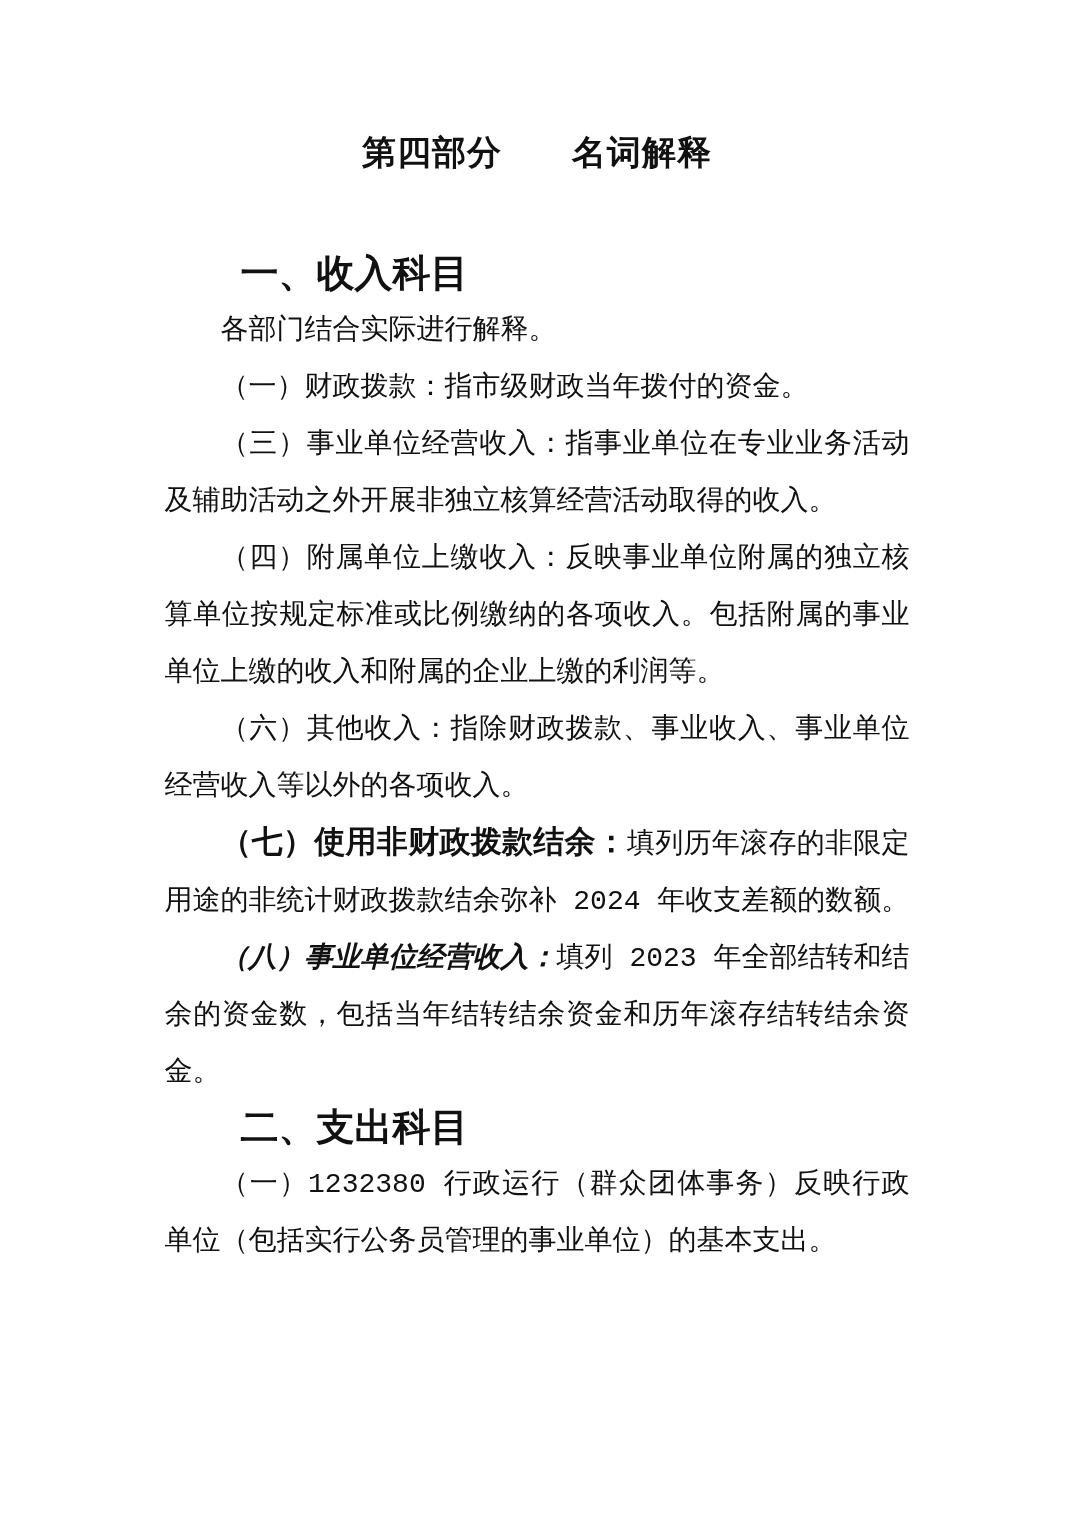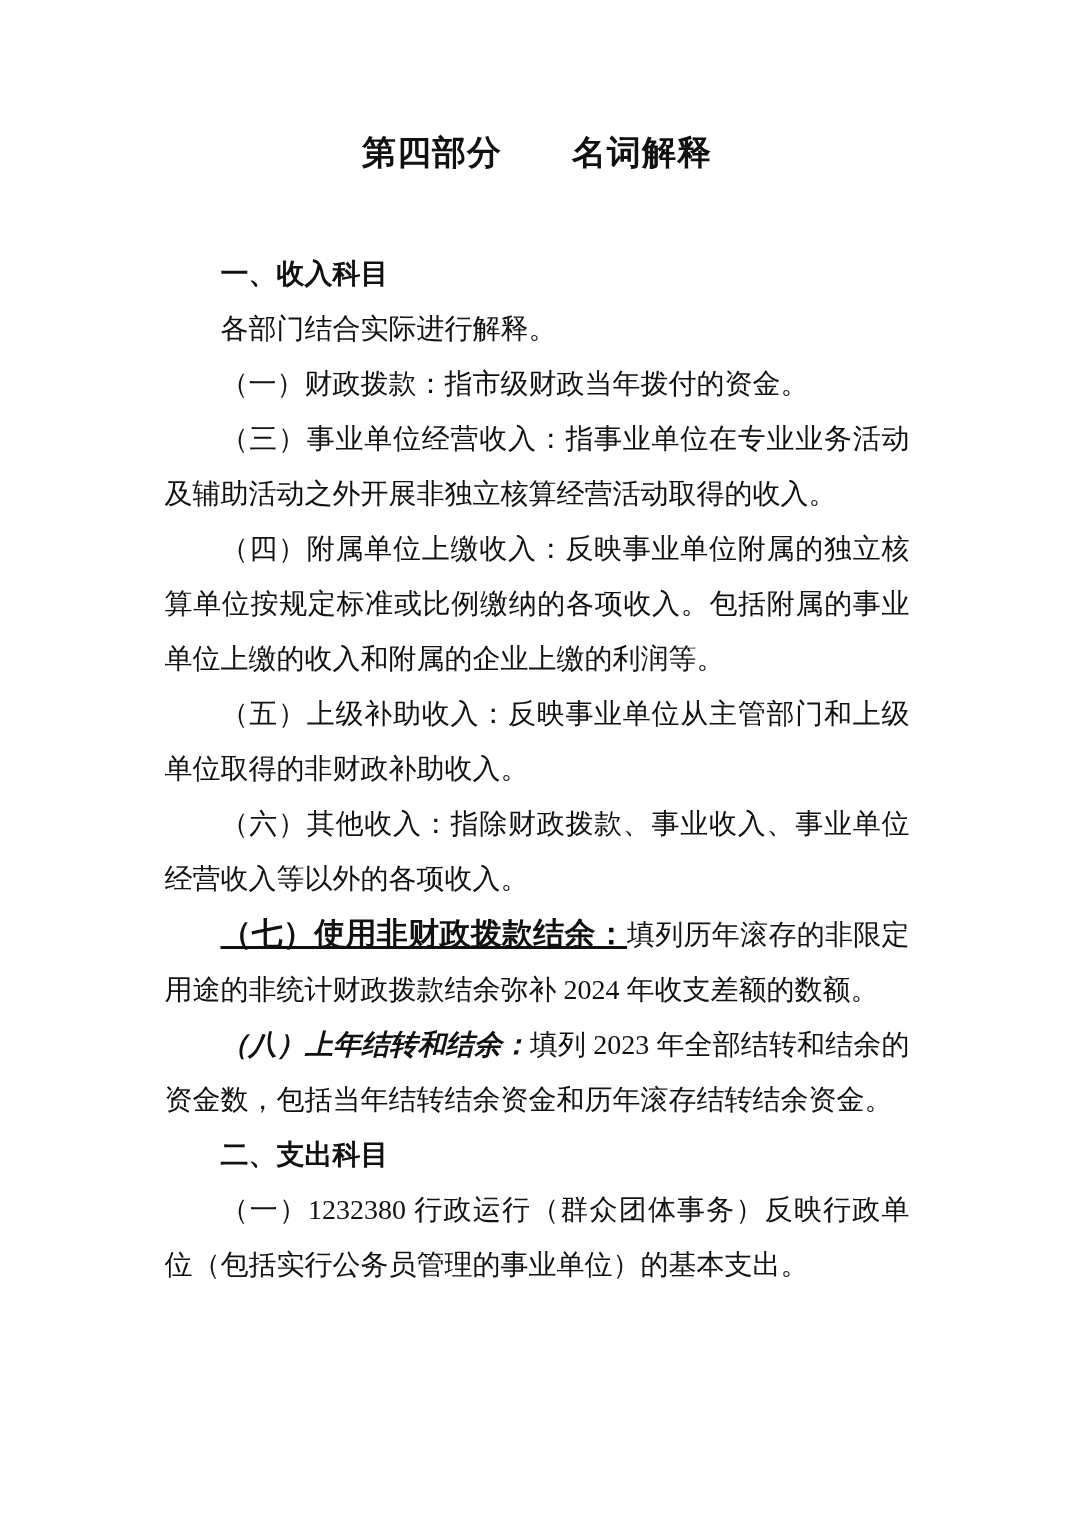--- a/index.html
+++ b/index.html
@@ -27,46 +27,45 @@
   .content {
     width: 745px;
     margin: 70px auto 0 auto;
     font-size: 28px;
     line-height: 55px;
     text-align: justify;
   }
   .section-heading {
     font-family: "Liberation Sans", sans-serif;
     font-weight: bold;
-    font-size: 28px;
+    font-size: 38px;
     line-height: 55px;
     text-indent: 2em;
     text-align: left;
   }
   .para {
     text-indent: 2em;
     text-align: justify;
   }
   .lead-heiti {
     font-family: "Liberation Sans", sans-serif;
     font-weight: normal;
   }
   .lead-heiti-lg {
     font-family: "Liberation Sans", sans-serif;
     font-weight: bold;
     font-size: 31px;
-    text-decoration: underline;
   }
   .lead-kaiti {
     font-family: "Liberation Serif", serif;
     font-weight: bold;
     font-style: italic;
   }
   .body-text {
-    font-family: Liberation Serif, serif;
+    font-family: Liberation Mono, monospace;
     font-weight: normal;
     margin-top: 15px;
   }
 </style>
 </head>
 <body>
 
 <div class="page">
 
   <h1 class="title">第四部分　　名词解释</h1>
@@ -77,26 +76,25 @@
 
     <p class="para"><span class="body-text">各部门结合实际进行解释。</span></p>
 
     <p class="para"><span class="lead-heiti">（一）财政拨款：</span><span class="body-text">指市级财政当年拨付的资金。</span></p>
 
 
     <p class="para"><span class="lead-heiti">（三）事业单位经营收入：</span><span class="body-text">指事业单位在专业业务活动及辅助活动之外开展非独立核算经营活动取得的收入。</span></p>
 
     <p class="para"><span class="lead-heiti">（四）附属单位上缴收入：</span><span class="body-text">反映事业单位附属的独立核算单位按规定标准或比例缴纳的各项收入。包括附属的事业单位上缴的收入和附属的企业上缴的利润等。</span></p>
 
-    <p class="para"><span class="lead-heiti">（五）上级补助收入：</span><span class="body-text">反映事业单位从主管部门和上级单位取得的非财政补助收入。</span></p>
 
     <p class="para"><span class="lead-heiti">（六）其他收入：</span><span class="body-text">指除财政拨款、事业收入、事业单位经营收入等以外的各项收入。</span></p>
 
     <p class="para"><span class="lead-heiti-lg">（七）使用非财政拨款结余：</span><span class="body-text">填列历年滚存的非限定用途的非统计财政拨款结余弥补 2024 年收支差额的数额。</span></p>
 
-    <p class="para"><span class="lead-kaiti">（八）上年结转和结余：</span><span class="body-text">填列 2023 年全部结转和结余的资金数，包括当年结转结余资金和历年滚存结转结余资金。</span></p>
+    <p class="para"><span class="lead-kaiti">（八）事业单位经营收入：</span><span class="body-text">填列 2023 年全部结转和结余的资金数，包括当年结转结余资金和历年滚存结转结余资金。</span></p>
 
     <h2 class="section-heading">二、支出科目</h2>
 
     <p class="para"><span class="body-text">（一）1232380 行政运行（群众团体事务）反映行政单位（包括实行公务员管理的事业单位）的基本支出。</span></p>
 
   </div>
 </div>
 
 </body></html>

